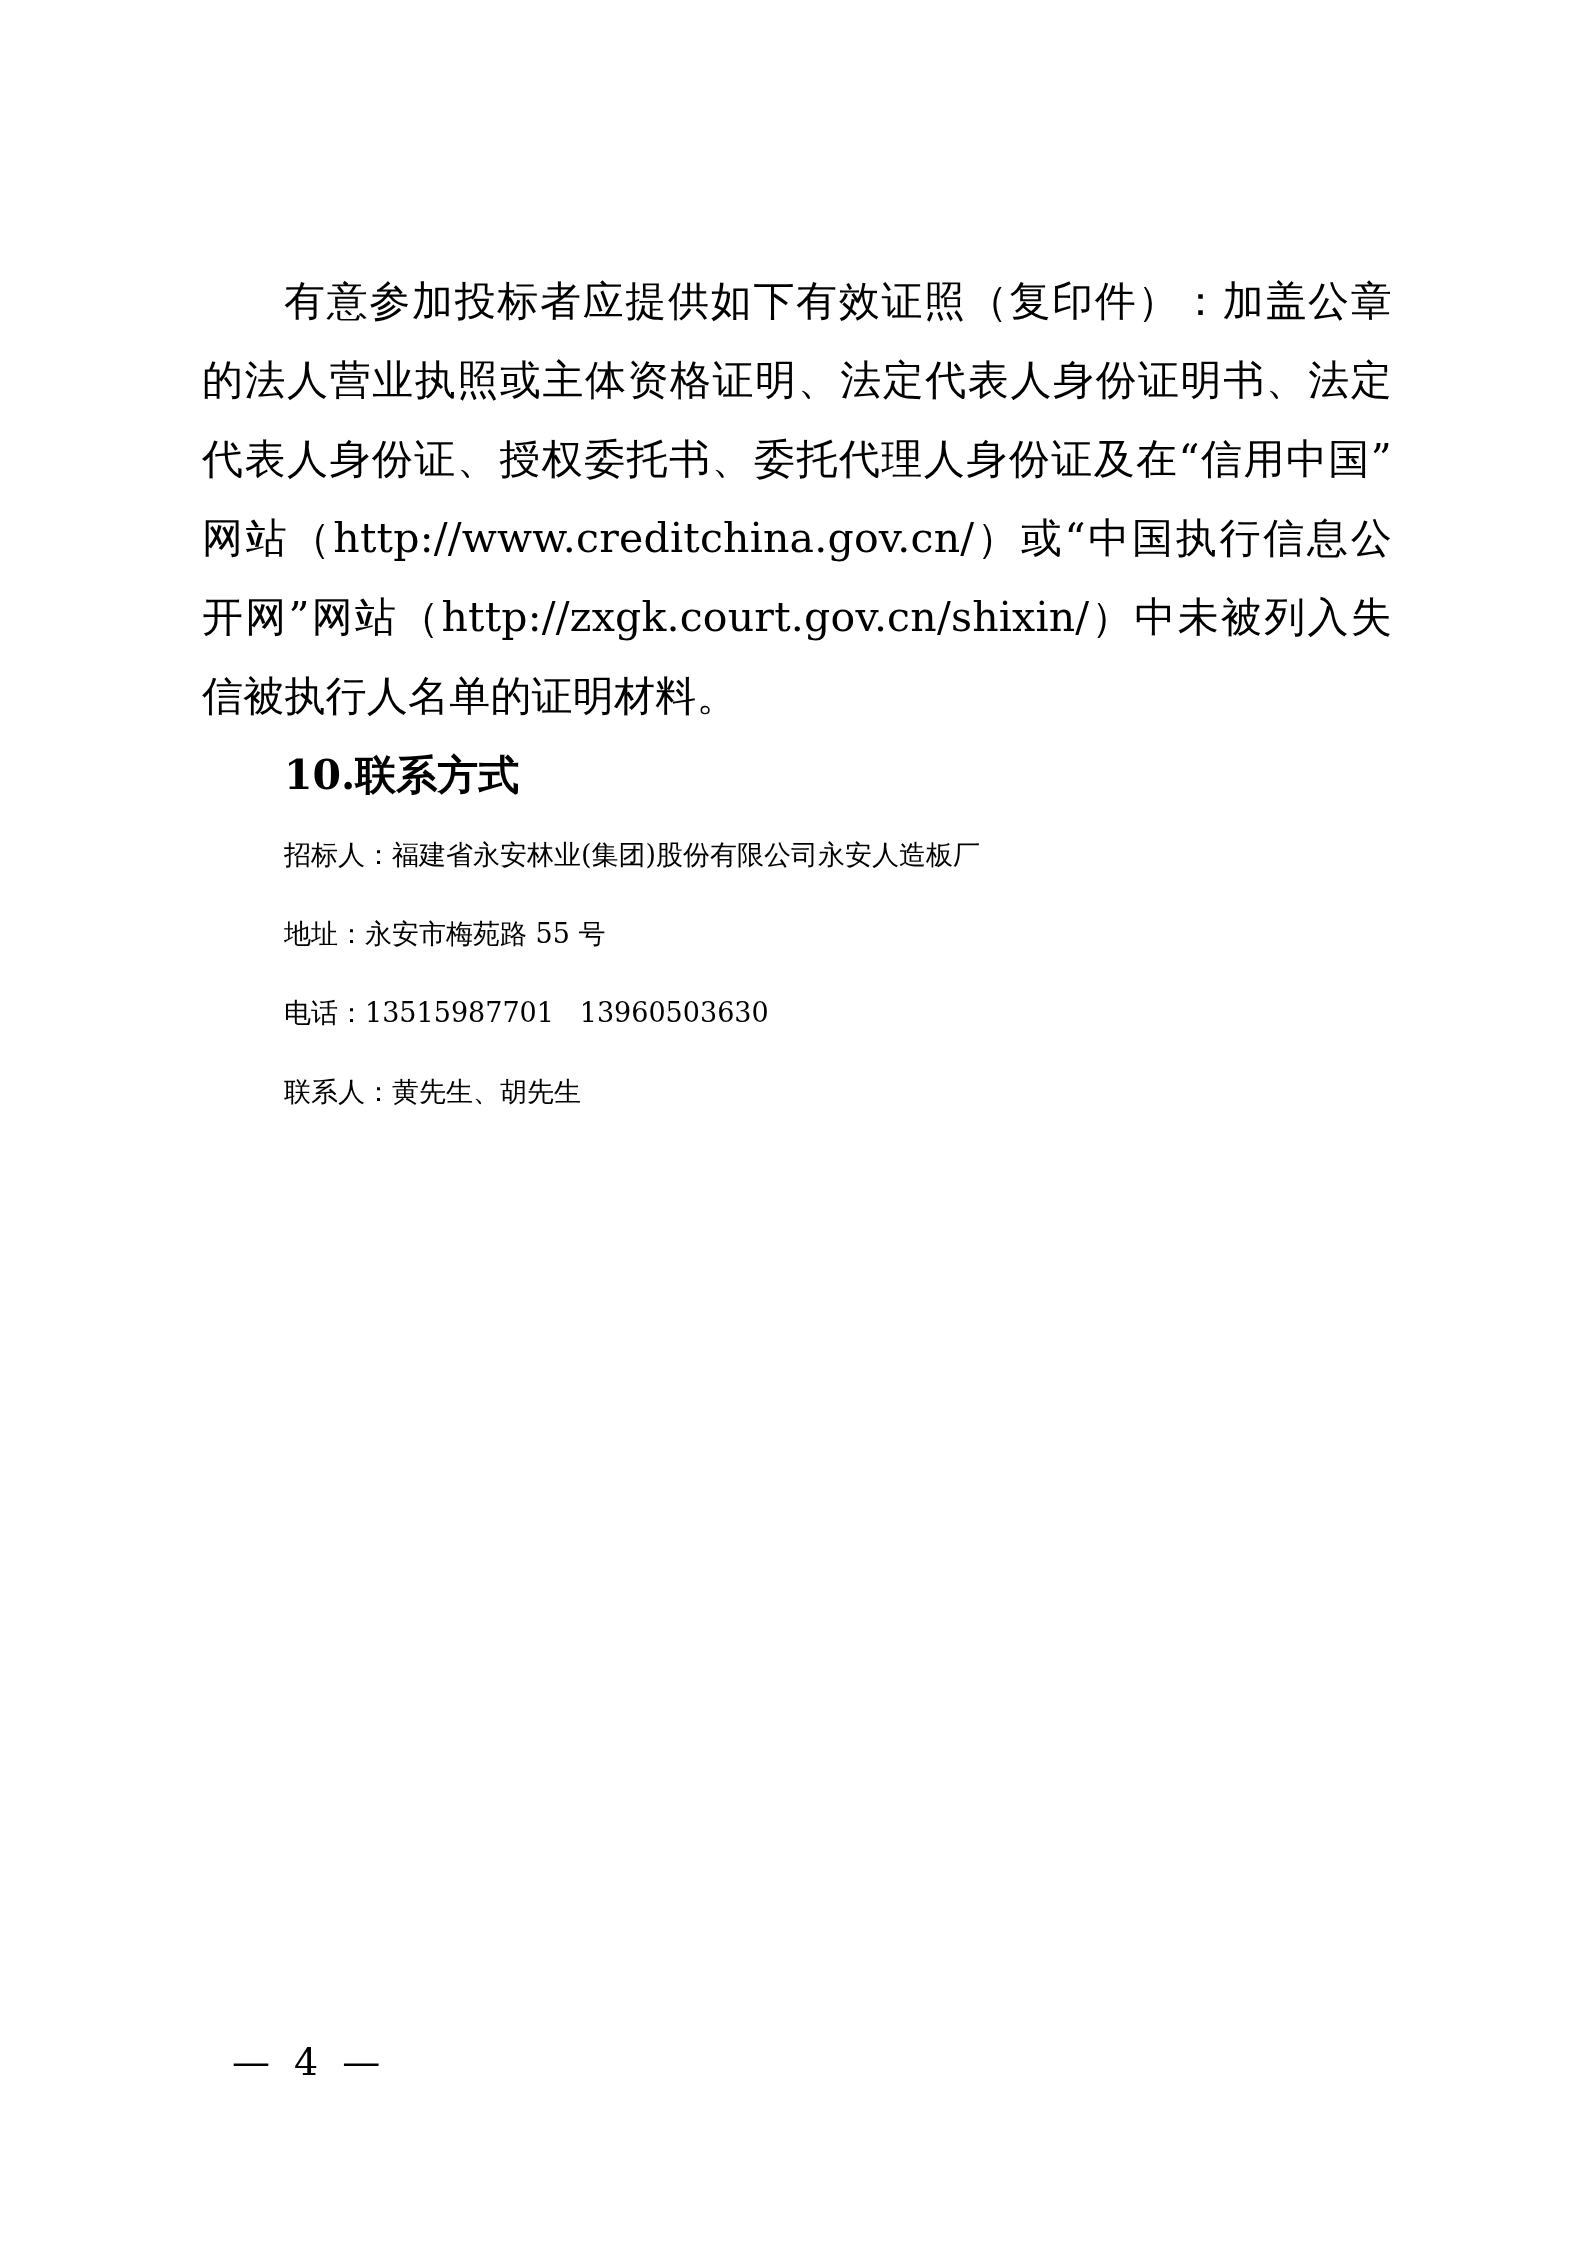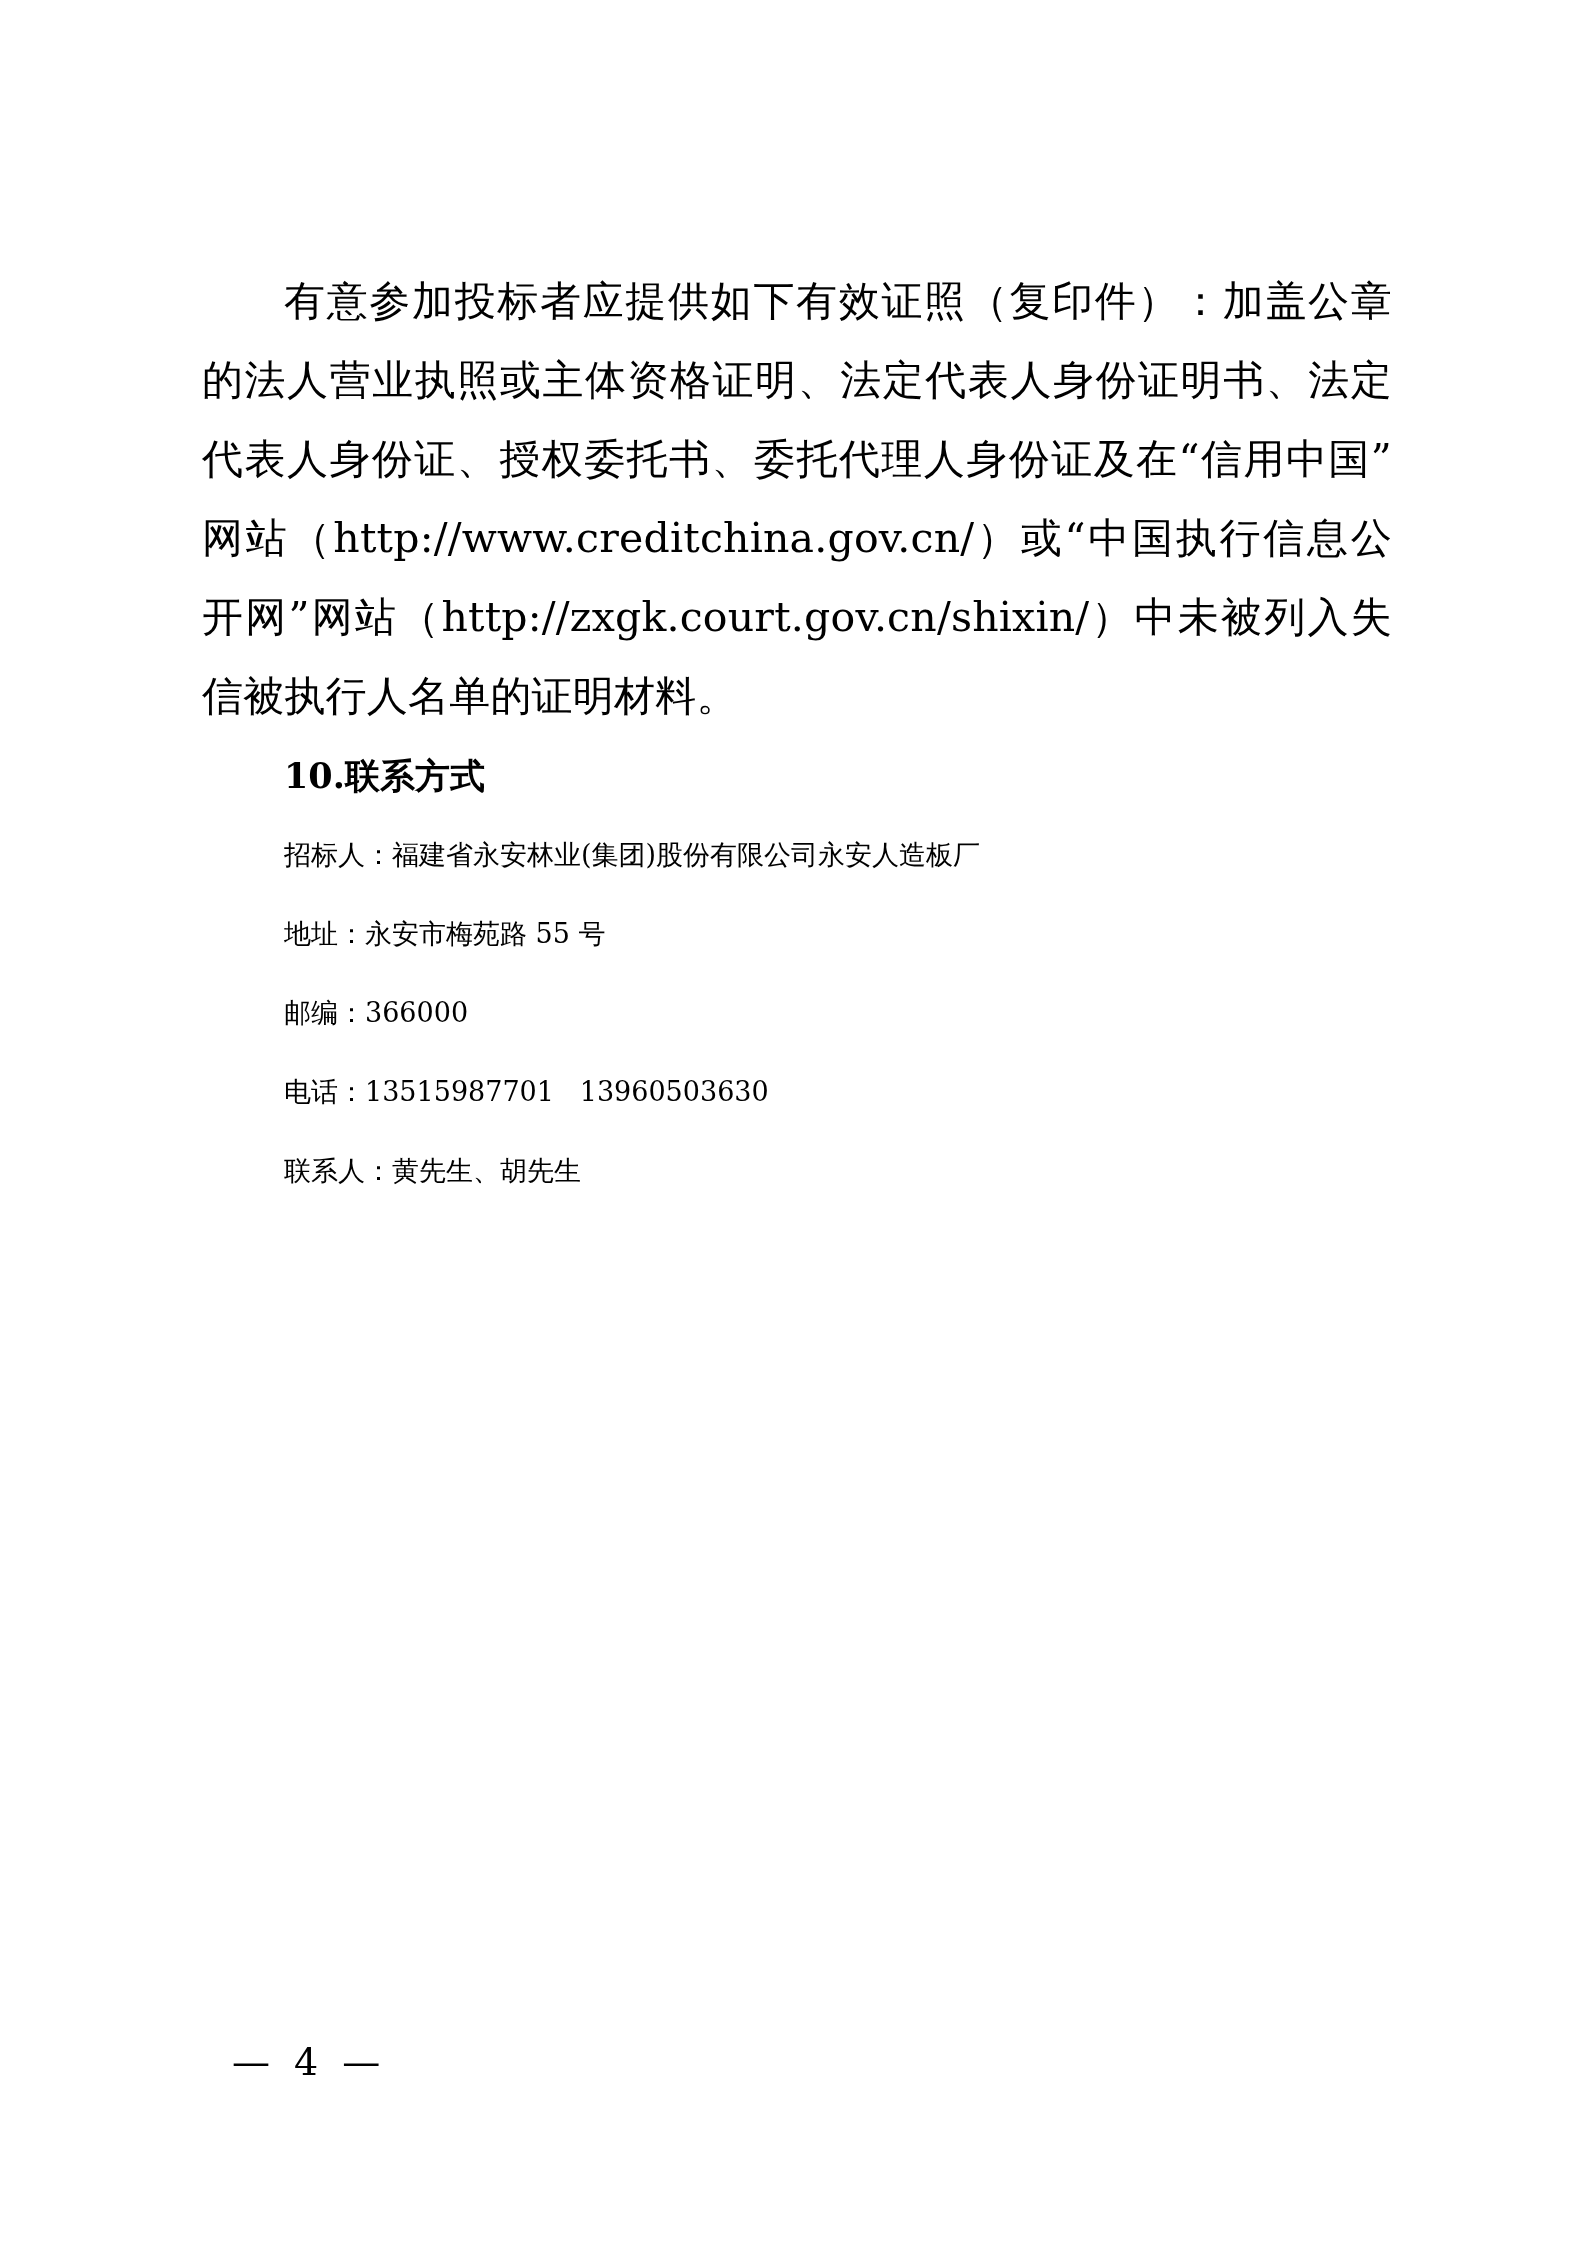--- a/index.html
+++ b/index.html
@@ -34,21 +34,21 @@
     font-size: 41px;
     line-height: 79px;
     text-align: justify;
     text-justify: inter-ideograph;
     text-indent: 82px;
     margin: 0;
     letter-spacing: 0.2px;
     word-break: break-all;
   }
   .section-head {
-    font-size: 35px;
+    font-size: 41px;
     line-height: 79px;
     font-weight: bold;
     margin: 0;
     padding-left: 82px;
   }
   .info-line {
     font-size: 27px;
     line-height: 79px;
     margin: 0;
     padding-left: 82px;
@@ -69,21 +69,20 @@
 <div class="page">
 
   <div class="content">
 
     <p class="para">有意参加投标者应提供如下有效证照（复印件）：加盖公章的法人营业执照或主体资格证明、法定代表人身份证明书、法定代表人身份证、授权委托书、委托代理人身份证及在“信用中国”网站（http://www.creditchina.gov.cn/）或“中国执行信息公开网”网站（http://zxgk.court.gov.cn/shixin/）中未被列入失信被执行人名单的证明材料。</p>
 
     <p class="section-head">10.联系方式</p>
 
     <p class="info-line">招标人：福建省永安林业(集团)股份有限公司永安人造板厂</p>
     <p class="info-line">地址：永安市梅苑路 55 号</p>
-    <p class="info-line">邮编：366000</p>
     <p class="info-line">电话：13515987701   13960503630</p>
     <p class="info-line">联系人：黄先生、胡先生</p>
 
   </div>
 
   <div class="pagenum">— 4 —</div>
 
 </div>
 
 </body></html>

